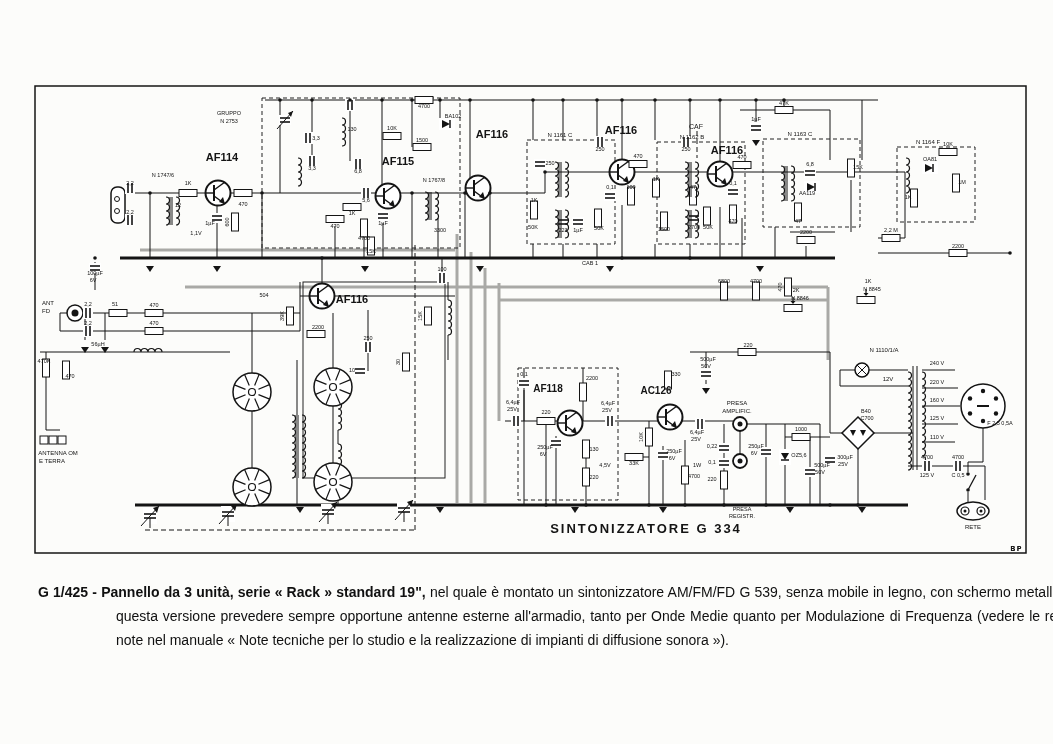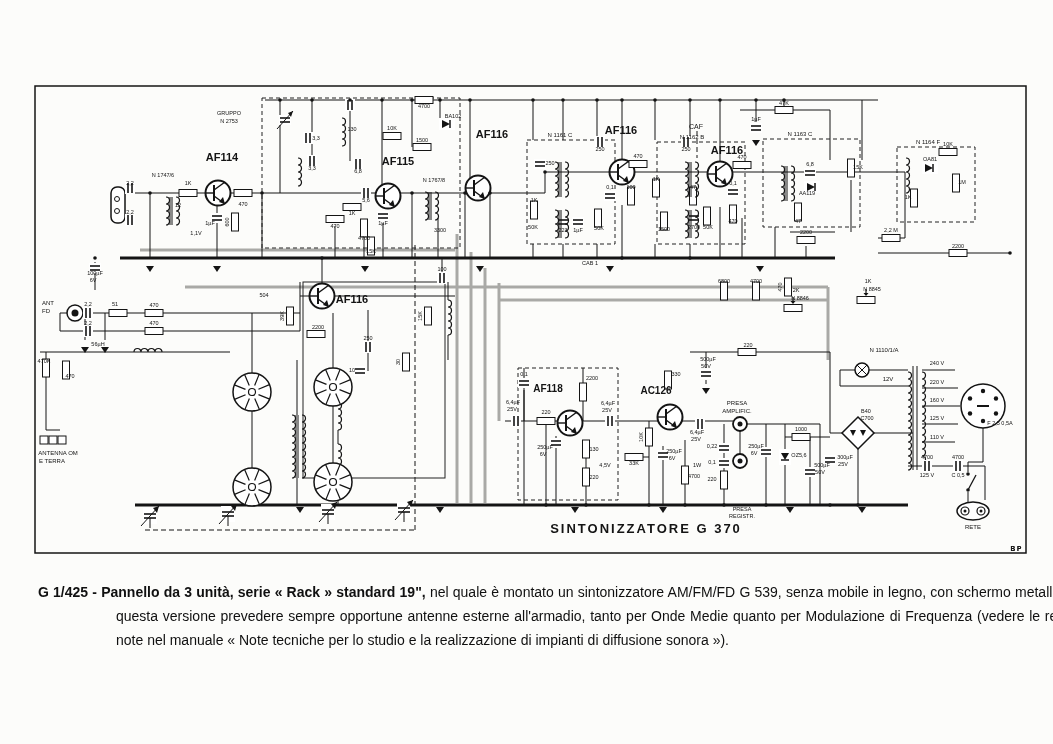--- a/index.html
+++ b/index.html
@@ -1025,19 +1025,19 @@
       <span class="lbl" style="left: 712px; top: 480px; font-size: 5.5px;">220</span>
       <span class="lbl" style="left: 801px; top: 430px; font-size: 5.5px;">1000</span>
       <span class="lbl" style="left: 756px; top: 447px; font-size: 5.5px;">250µF</span>
       <span class="lbl" style="left: 754px; top: 454px; font-size: 5.5px;">6V</span>
       <span class="lbl" style="left: 799px; top: 456px; font-size: 5.5px;">OZ5,6</span>
       <span class="lbl" style="left: 822px; top: 466px; font-size: 5.5px;">500µF</span>
       <span class="lbl" style="left: 820px; top: 473px; font-size: 5.5px;">50V</span>
       <span class="lbl b" style="left: 1016px; top: 549px; font-size: 6.5px;">B P</span>
     </div>
 
-  <div id="schem-title" style="left:646px;top:528px">SINTONIZZATORE  G  370</div>
+  <div id="schem-title" style="left:646px;top:528px">SINTONIZZATORE  G  334</div>
 
   <p id="caption">
     <span class="cap-bold">G 1/425 - Pannello da 3 unità, serie « Rack » standard 19",</span><span> nel quale è montato un sintonizzatore AM/FM/FD G 539, senza mobile in legno, con schermo metallico. In questa versione prevedere sempre opportune antenne esterne all'armadio, tanto per Onde Medie quanto per Modulazione di Frequenza (vedere le relative note nel manuale « Note tecniche per lo studio e la realizzazione di impianti di diffusione sonora »).</span>
   </p>
 
 </div>
 
 </body></html>

